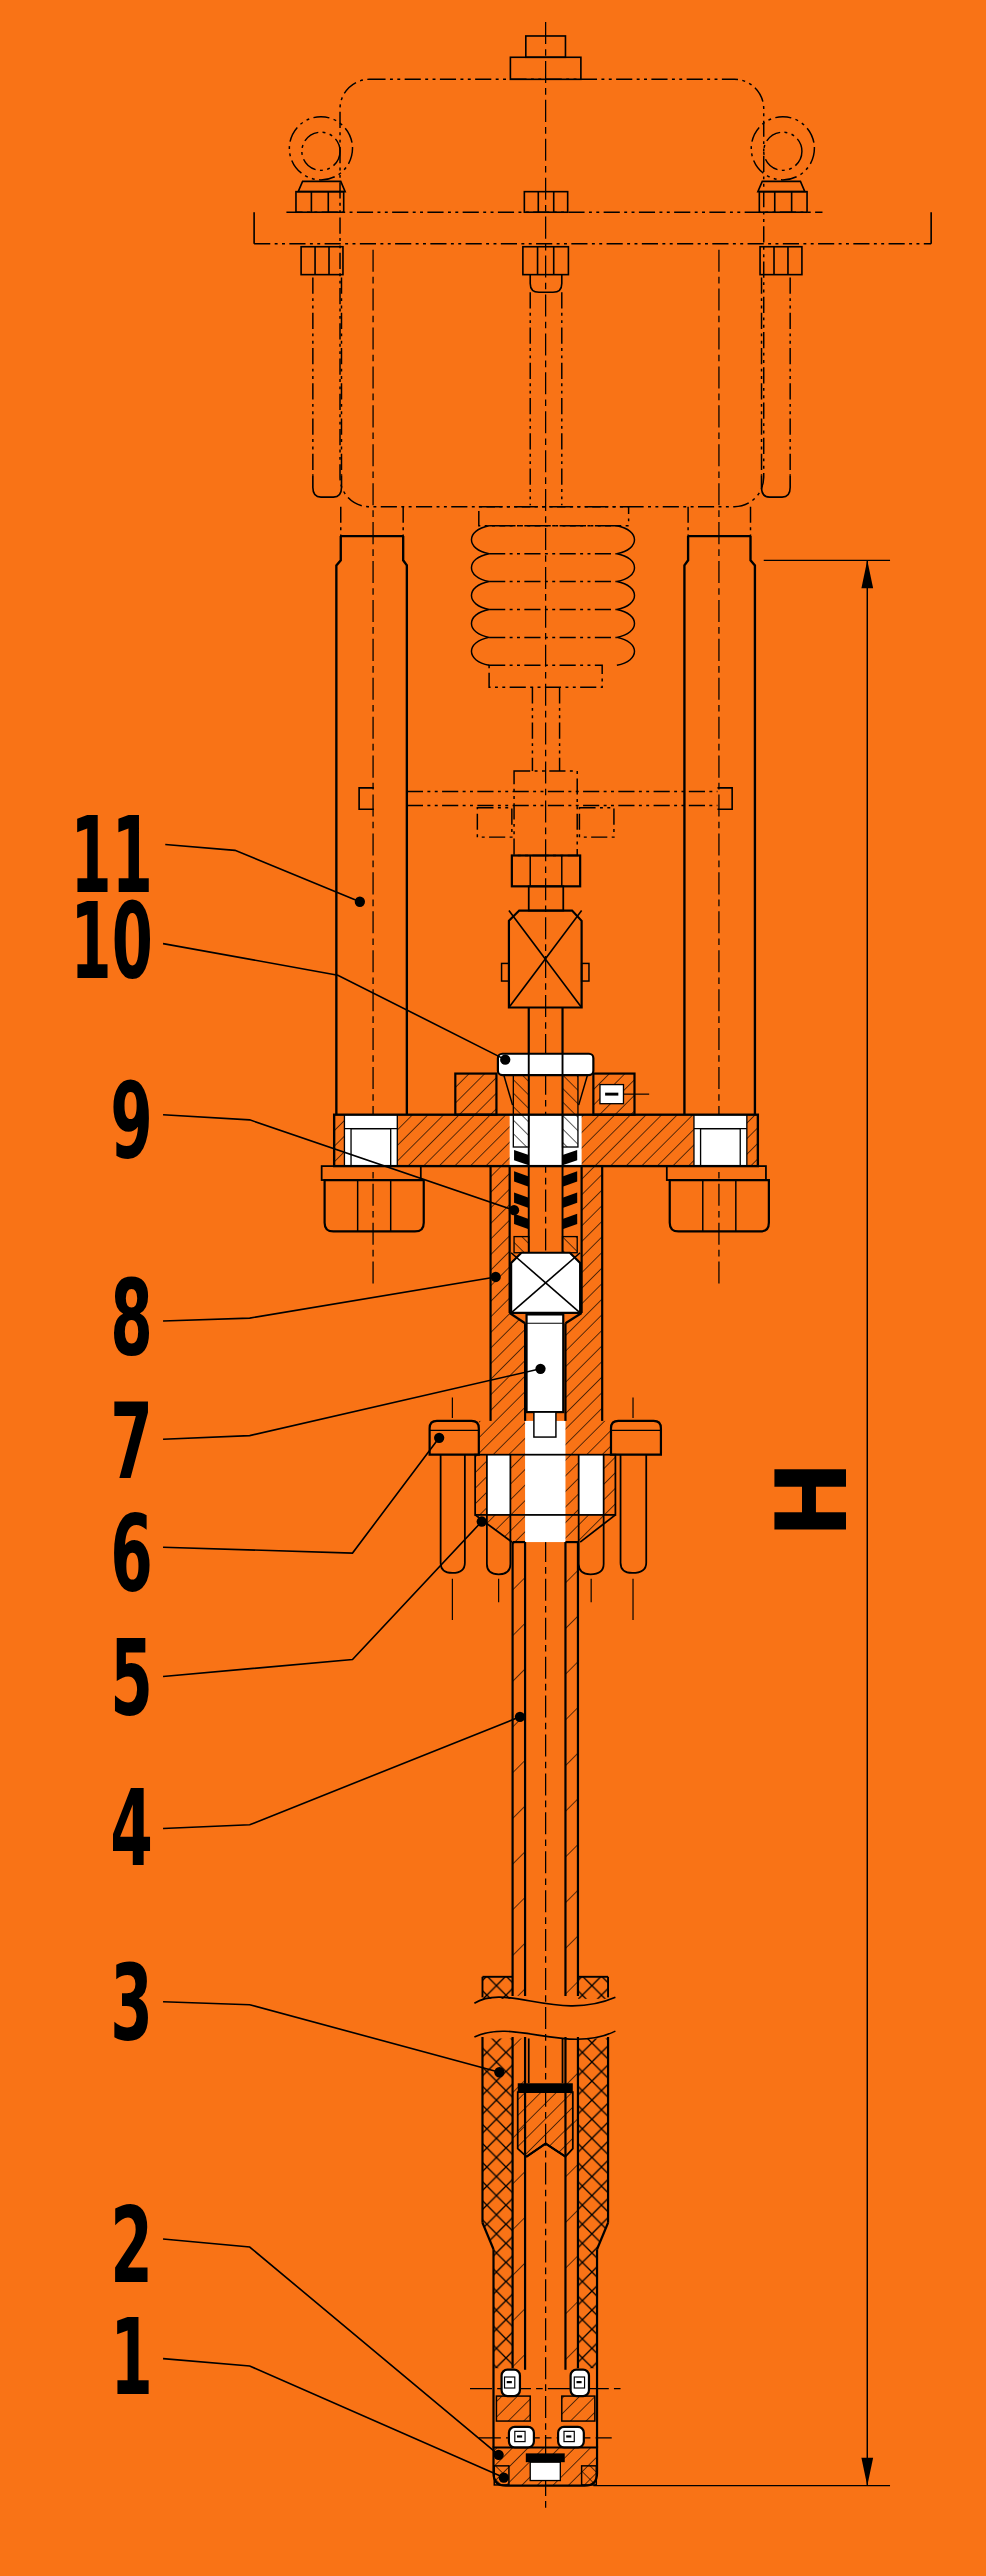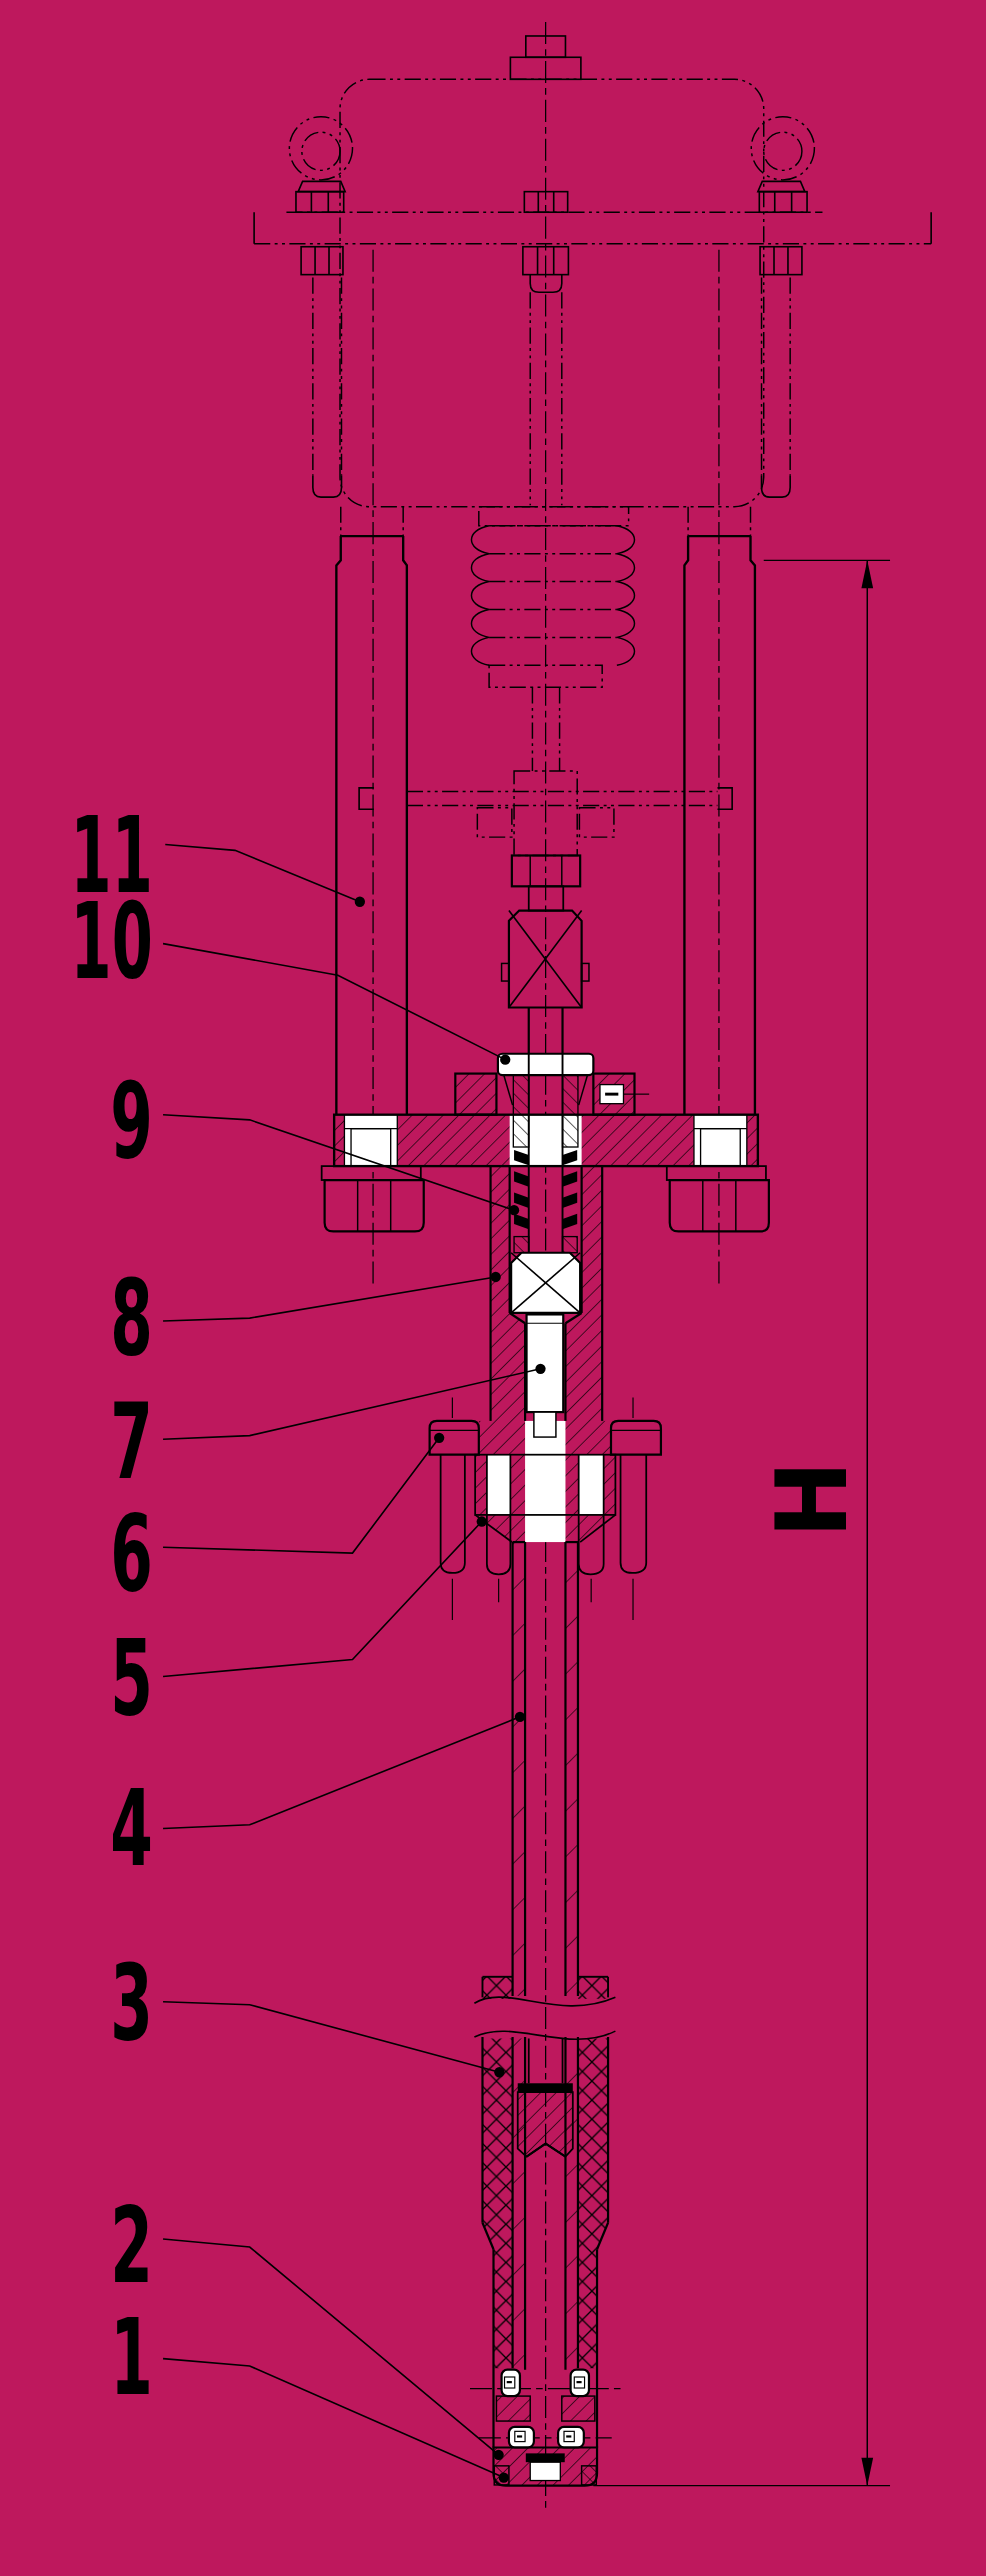--- a/index.html
+++ b/index.html
@@ -1,17 +1,17 @@
 <!DOCTYPE html>
 <html style="font-size:11.7px"><head>
 <meta charset="utf-8">
 <style>
   html,body{margin:0;padding:0;background:#fff;}
   body{width:987px;height:2576px;font-family:"DejaVu Sans","Liberation Sans",sans-serif;}
-  .page{width:987px;height:2576px;position:relative;background:#be185d;}
+  .page{width:987px;height:2576px;position:relative;background:#f97316;}
   svg{display:block;width:987px;height:2576px;}
   .callout-text{font-family:"DejaVu Sans","Liberation Sans",sans-serif;font-weight:bold;fill:#000;}
 </style>
 </head>
 <body>
 
 <div class="page">
 <svg id="drw" viewBox="0 0 1344 3508" xmlns="http://www.w3.org/2000/svg">
   <defs>
     <pattern id="h1" width="15" height="15" patternUnits="userSpaceOnUse" patternTransform="rotate(45)">

